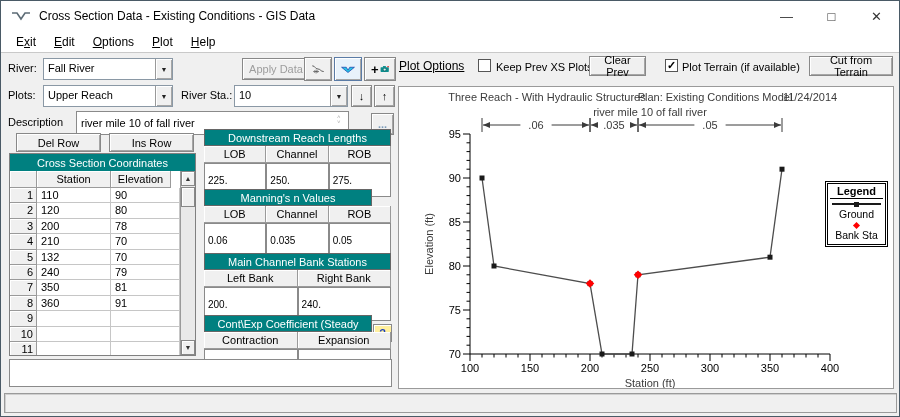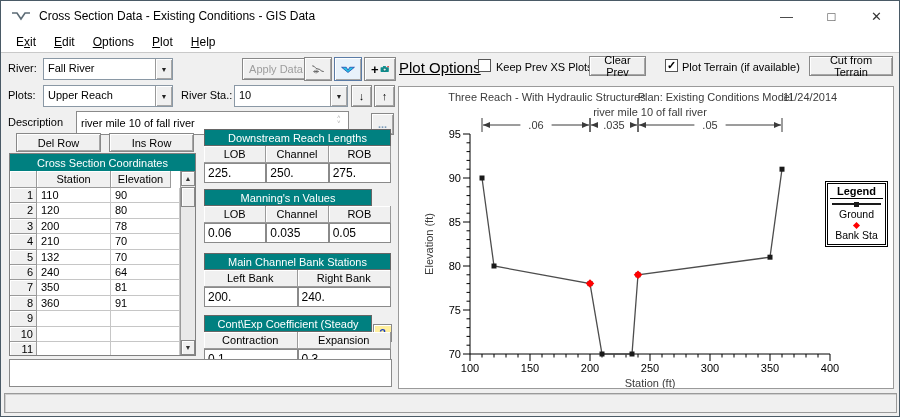--- a/index.html
+++ b/index.html
@@ -38,25 +38,25 @@
   .gcell.c1{width:74px;}.gcell.c2{width:69px;}
   .scrollbar{position:absolute;right:0;top:17px;width:15px;height:184px;background:#e9e9e9;border-left:1px solid #9a9a9a;}
   .sb-btn{position:absolute;left:0;width:14px;height:15px;background:#f0f0f0;border:1px solid #888;box-shadow:inset 1px 1px 0 #fff;font-size:7px;display:flex;align-items:center;justify-content:center;color:#333;}
   .sb-thumb{position:absolute;left:0;top:16px;width:14px;height:20px;background:#f0f0f0;border:1px solid #888;box-shadow:inset 1px 1px 0 #fff;}
   
   .group{position:absolute;left:203px;width:187px;}
   .group-header{position:relative;height:17px;border:1px solid #666;}
   .group-cols{display:flex;height:17px;}
   .group-cols .ghcell{flex:1;}
   .group-vals{display:flex;height:20px;}
-  .gval{flex:1;background:#fff;border:1px solid #8a8a8a;font-size:12px;padding:2px 3px;font-family:"Liberation Sans",sans-serif;min-width:0;}
+  .gval{flex:1;background:#fff;border:1px solid #8a8a8a;font-size:10px;padding:16px 3px;font-family:"Liberation Sans",sans-serif;min-width:0;}
   .help-btn{position:absolute;right:-1px;top:-1px;width:19px;height:18px;background:#ffef9e;border:1px solid #888;box-shadow:inset 1px 1px 0 #fff;font-size:11px;font-weight:bold;color:#1a3fbd;display:flex;align-items:center;justify-content:center;}
   
   .checkbox{position:absolute;width:13px;height:13px;background:#fff;border:1px solid #555;font-size:11px;line-height:11px;text-align:center;color:#000;font-weight:bold;}
-  .plot-options{position:absolute;font-size:15px;text-decoration:underline;color:#000;}
+  .plot-options{position:absolute;font-size:12px;text-decoration:underline;color:#000;}
   
   .plot-panel{position:absolute;left:397px;top:33px;width:496px;height:303px;background:#fff;border:1px solid #9a9a9a;}
   .legend{position:absolute;left:429px;top:45px;width:59px;background:#fff;border:1px solid #000;outline:1px solid #000;outline-offset:1px;padding:1px 2px 3px 2px;text-align:center;}
   .legend-title{font-size:11px;font-weight:bold;border-bottom:1px solid #000;padding-bottom:1px;margin-bottom:3px;}
   .legend-label{font-size:10.5px;margin-top:1px;}
   .legend-line{position:relative;display:block;height:2px;background:#1a1a1a;margin:4px 2px 3px 2px;}
   .legend-square{position:absolute;left:50%;top:50%;width:5px;height:5px;margin:-2.5px 0 0 -2.5px;background:#1a1a1a;}
   .legend-diamond{width:5px;height:5px;background:#ff0000;transform:rotate(45deg);margin:3px auto 1px auto;}
   .msgbox{position:absolute;left:8px;top:306px;width:383px;height:28px;background:#fff;border:1px solid #8a8a8a;}
   .statusbar{position:absolute;left:3px;top:340px;width:893px;height:20px;background:#f0f0f0;border:1px solid #9a9a9a;box-shadow:inset 1px 1px 0 #cfcfcf;}
@@ -176,21 +176,21 @@
             <span class="gcell c2">70</span>
           </div>
           <div class="grid-row">
             <span class="rownum">5</span>
             <span class="gcell c1">132</span>
             <span class="gcell c2">70</span>
           </div>
           <div class="grid-row">
             <span class="rownum">6</span>
             <span class="gcell c1">240</span>
-            <span class="gcell c2">64</span>
+            <span class="gcell c2">79</span>
           </div>
           <div class="grid-row">
             <span class="rownum">7</span>
             <span class="gcell c1">350</span>
             <span class="gcell c2">81</span>
           </div>
           <div class="grid-row">
             <span class="rownum">8</span>
             <span class="gcell c1">360</span>
             <span class="gcell c2">91</span>

